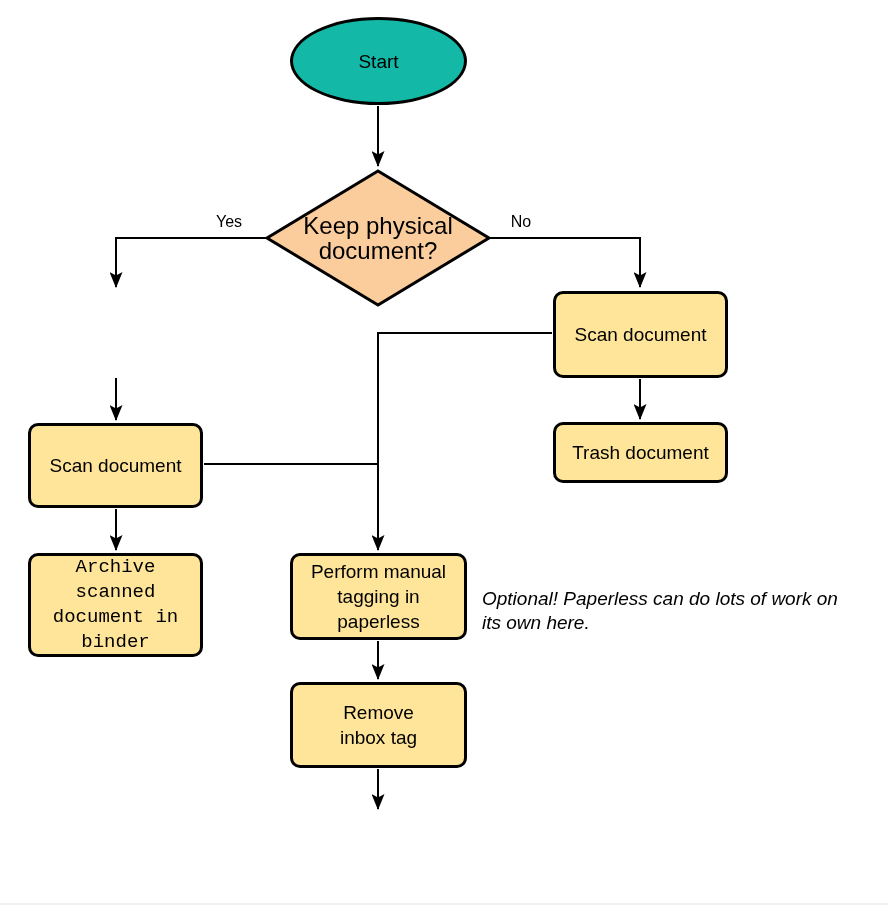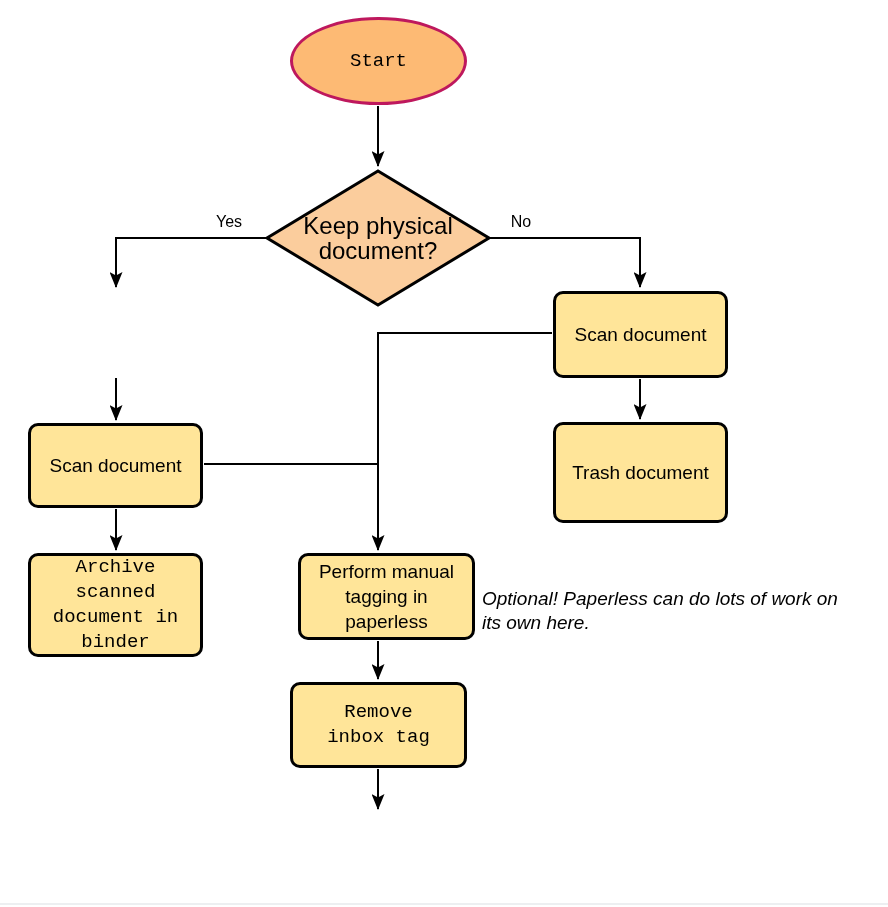--- a/index.html
+++ b/index.html
@@ -37,24 +37,23 @@
     line-height: 25px;
     white-space: pre-line;
     box-sizing: border-box;
   }
   .box {
     background: #FFE599;
     border: 3px solid #000000;
     border-radius: 10px;
   }
   .terminal {
-    background: #fdba74;
-    border: 3px solid #be185d;
+    background: #14b8a6;
+    border: 3px solid #000000;
     border-radius: 50%;
-    font-family: Liberation Mono, monospace;
   }
   .decision-label {
     position: absolute;
     display: flex;
     align-items: center;
     justify-content: center;
     text-align: center;
     font-size: 24px;
     line-height: 25px;
     white-space: pre-line;
@@ -120,27 +119,27 @@
 
 
   <div class="node box" style="left:28px; top:423px; width:175px; height:85px;">Scan document</div>
 
   <div class="node box" style="left:28px; top:553px; width:175px; height:104px;font-family:Liberation Mono, monospace;">Archive scanned
 document in
 binder</div>
 
   <div class="node box" style="left:553px; top:291px; width:175px; height:87px;">Scan document</div>
 
-  <div class="node box" style="left:553px; top:422px; width:175px; height:101px;">Trash document</div>
+  <div class="node box" style="left:553px; top:422px; width:175px; height:61px;">Trash document</div>
 
-  <div class="node box" style="left:290px; top:553px; width:177px; height:87px;margin-left:8px;">Perform manual
+  <div class="node box" style="left:290px; top:553px; width:177px; height:87px;">Perform manual
 tagging in
 paperless</div>
 
-  <div class="node box" style="left:290px; top:682px; width:177px; height:86px;font-family:Liberation Mono, monospace;">Remove
+  <div class="node box" style="left:290px; top:682px; width:177px; height:86px;">Remove
 inbox tag</div>
 
 
   <div class="annotation" style="left:482px; top:587px; width:420px;">Optional! Paperless can do lots of work on
 its own here.</div>
 
   <div class="bottom-divider"></div>
 
 </div>
 

